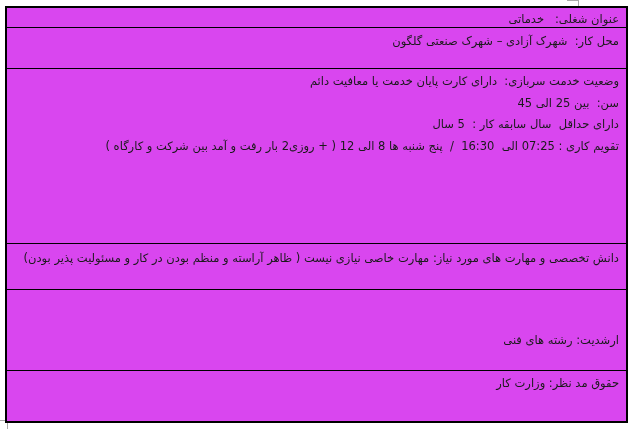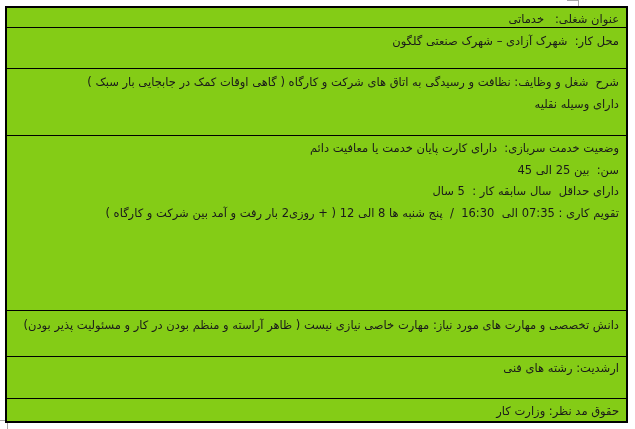--- a/index.html
+++ b/index.html
@@ -40,21 +40,21 @@
   .job-table {
     position: absolute;
     left: 5px;
     top: 6px;
     width: 623px;
     height: 417px;
     box-sizing: border-box;
     border: 2px solid #000000;
     direction: rtl;
     text-align: right;
-    background: #84cc16;
+    background: #d946ef;
   }
   .row {
     box-sizing: border-box;
     border-bottom: 1px solid #000000;
     padding: 2px 7px 0 6px;
     overflow: hidden;
   }
   .row:last-child { border-bottom: none; }
   .line {
     white-space: pre;
@@ -62,21 +62,21 @@
     font-size: 11.5px;
     line-height: 21.5px;
     color: #1a1a1a;
   }
   .r1 { height: 20px; padding-top: 1px; }
   .r2 { height: 41px; padding-top: 3px; }
   .r3 { height: 67px; padding-top: 3px; }
   .r4 { height: 175px; padding-top: 2px; }
   .r4 .line { line-height: 21.6px; }
   .r5 { height: 46px; padding-top: 4px; }
-  .r6 { height: 42px; padding-top: 1px; }
+  .r6 { height: 42px; padding-top: 1px; margin-top: 39px; }
   .r6 .line { line-height: 20.5px; }
   .r7 { height: 21px; padding-top: 2px; padding-left: 24px; }
   .caret {
     display: inline-block;
     width: 1px;
     height: 15px;
     background: #000000;
     vertical-align: -3px;
     margin: 0 1px;
   }
@@ -92,30 +92,26 @@
   <div class="job-table">
 
     <div class="row r1">
       <div class="line">عنوان شغلی:   خدماتی</div>
     </div>
 
     <div class="row r2">
       <div class="line">محل کار:  شهرک آزادی – شهرک صنعتی گلگون</div>
     </div>
 
-    <div class="row r3">
-      <div class="line">شرح  شغل و وظایف: نظافت و رسیدگی به اتاق های شرکت و کارگاه ( گاهی اوقات کمک در جابجایی بار سبک )</div>
-      <div class="line">دارای وسیله نقلیه</div>
-    </div>
 
     <div class="row r4">
       <div class="line">وضعیت خدمت سربازی:  دارای کارت پایان خدمت یا معافیت دائم</div>
       <div class="line">سن:  بین 25 الی 45</div>
       <div class="line">دارای حداقل  سال سابقه کار :  5 سال</div>
-      <div class="line">تقویم کاری : 07:35 الی  16:30  /  پنج شنبه ها 8 الی 12 ( + روزی2 بار رفت و آمد بین شرکت و کارگاه )</div>
+      <div class="line">تقویم کاری : 07:25 الی  16:30  /  پنج شنبه ها 8 الی 12 ( + روزی2 بار رفت و آمد بین شرکت و کارگاه )</div>
     </div>
 
     <div class="row r5">
       <div class="line">دانش تخصصی و مهارت های مورد نیاز: مهارت خاصی نیازی نیست ( ظاهر آراسته و منظم بودن در کار و مسئولیت پذیر بودن)</div>
     </div>
 
     <div class="row r6">
       <div class="line">ارشدیت: رشته های فنی</div>
     </div>
 

